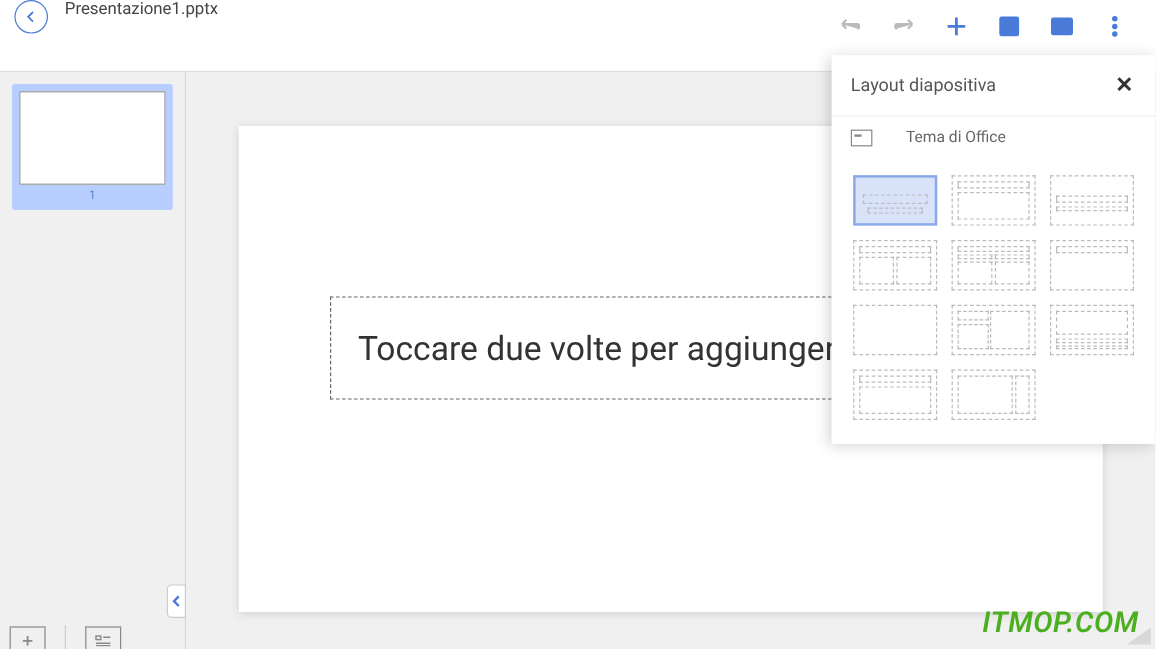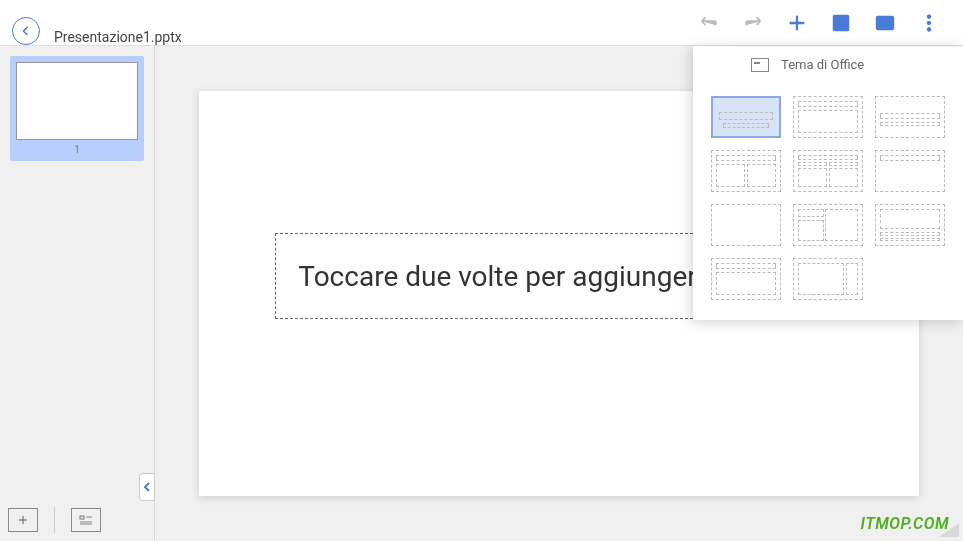--- a/index.html
+++ b/index.html
@@ -1,18 +1,18 @@
 <!DOCTYPE html>
 <html><head>
 <meta charset="utf-8">
 <style>
 * { box-sizing: border-box; margin: 0; padding: 0; }
 body { font-family: -apple-system, BlinkMacSystemFont, "Segoe UI", Roboto, sans-serif; background: #fff; width: 963px; height: 541px; overflow: hidden; position: relative; }
 
-.toolbar { height: 46px; display: flex; align-items: flex-end; padding: 0 12px; border-bottom: 1px solid #e0e0e0; background: #fff; }
+.toolbar { height: 60px; display: flex; align-items: flex-start; padding: 0 12px; border-bottom: 1px solid #e0e0e0; background: #fff; }
 .back-btn { width: 28px; height: 28px; border: 1.5px solid #4a7bd8; border-radius: 50%; display: flex; align-items: center; justify-content: center; cursor: pointer; }
 .back-btn svg { width: 12px; height: 12px; }
 .filename { margin-left: 14px; font-size: 14px; color: #444; }
 .toolbar-spacer { flex: 1; }
 .toolbar-icon { width: 44px; height: 44px; display: flex; align-items: center; justify-content: center; cursor: pointer; }
 .toolbar-icon svg { width: 22px; height: 22px; }
 .icon-disabled svg { stroke: #bbb; fill: #bbb; }
 .icon-active svg { stroke: #4a7bd8; fill: #4a7bd8; }
 
 .main { display: flex; height: calc(100% - 46px); }
@@ -28,30 +28,30 @@
 
 .canvas-area { flex: 1; background: #f0f0f0; position: relative; display: flex; align-items: center; justify-content: center; }
 .slide { background: #fff; width: 720px; height: 405px; position: relative; box-shadow: 0 2px 8px rgba(0,0,0,0.15); }
 .title-box { position: absolute; top: 142px; left: 76px; right: 76px; height: 86px; border: 1px dashed #666; display: flex; align-items: center; justify-content: center; text-align: center; font-size: 28px; color: #333; padding: 4px 20px; }
 .subtitle-box { position: absolute; top: 242px; left: 112px; right: 112px; height: 96px; border: 1px dashed #666; display: flex; align-items: center; justify-content: center; text-align: center; font-size: 20px; color: #888; padding: 4px 20px; }
 
 .layout-panel { position: absolute; top: 46px; right: 0; width: 270px; background: #fff; box-shadow: -2px 2px 12px rgba(0,0,0,0.18); z-index: 10; }
 .panel-header { display: flex; align-items: center; padding: 14px 16px; }
 .panel-title { font-size: 15px; color: #555; flex: 1; }
 .close-x { font-size: 18px; font-weight: bold; color: #333; cursor: pointer; width: 20px; text-align: center; }
-.theme-row { display: flex; align-items: center; padding: 10px 16px; gap: 12px; border-top: 1px solid #eee; margin-left: 42px; }
+.theme-row { display: flex; align-items: center; padding: 10px 16px; gap: 28px; border-top: 1px solid #eee; }
 .theme-icon { width: 18px; height: 14px; border: 1.5px solid #888; position: relative; }
 .theme-icon::after { content: ""; position: absolute; left: 2px; top: 3px; width: 6px; height: 2px; background: #888; }
 .theme-name { font-size: 13px; color: #666; }
 .layout-grid { display: grid; grid-template-columns: repeat(3, 1fr); gap: 12px; padding: 14px 18px 20px; }
 .layout-item { height: 42px; border: 1px dashed #bbb; background: #fff; cursor: pointer; position: relative; padding: 4px; }
 .layout-item.selected { border: 2px solid #8aa8e8; background: #d8e3fa; padding: 3px; }
 .li-inner { position: absolute; border: 1px dashed #bbb; }
 
-.watermark { position: absolute; bottom: 8px; right: 14px; font-size: 16px; font-weight: 600; color: #4caf1f; font-style: italic; letter-spacing: 0.5px; z-index: 5; }
+.watermark { position: absolute; bottom: 8px; right: 14px; font-size: 24px; font-weight: 600; color: #4caf1f; font-style: italic; letter-spacing: 0.5px; z-index: 5; }
 .resize-handle { position: absolute; bottom: 4px; right: 4px; width: 20px; height: 14px; z-index: 4; }
 .resize-handle::before { content:""; position:absolute; bottom:0; right:0; width:0; height:0; border-style:solid; border-width:0 0 14px 20px; border-color: transparent transparent #d8d8d8 transparent; }
 </style>
 </head>
 <body>
 
 <div class="toolbar">
   <div class="back-btn">
     <svg viewBox="0 0 24 24" fill="none" stroke="#4a7bd8" stroke-width="3">
         <path d="M15 4 L7 12 L15 20"></path>
@@ -123,20 +123,24 @@
   </div>
 
   <div class="canvas-area">
     <div class="slide">
       <div class="title-box">Toccare due volte per aggiungere un titolo</div>
     </div>
   </div>
 </div>
 
 <div class="layout-panel">
+  <div class="panel-header">
+    <div class="panel-title">Layout diapositiva</div>
+    <div class="close-x">✕</div>
+  </div>
   <div class="theme-row">
     <div class="theme-icon"></div>
     <div class="theme-name">Tema di Office</div>
   </div>
   <div class="layout-grid">
     <div class="layout-item selected">
       <div class="li-inner" style="left:6px;top:14px;right:6px;height:8px"></div>
       <div class="li-inner" style="left:10px;top:25px;right:10px;height:5px"></div>
     </div>
     <div class="layout-item">

